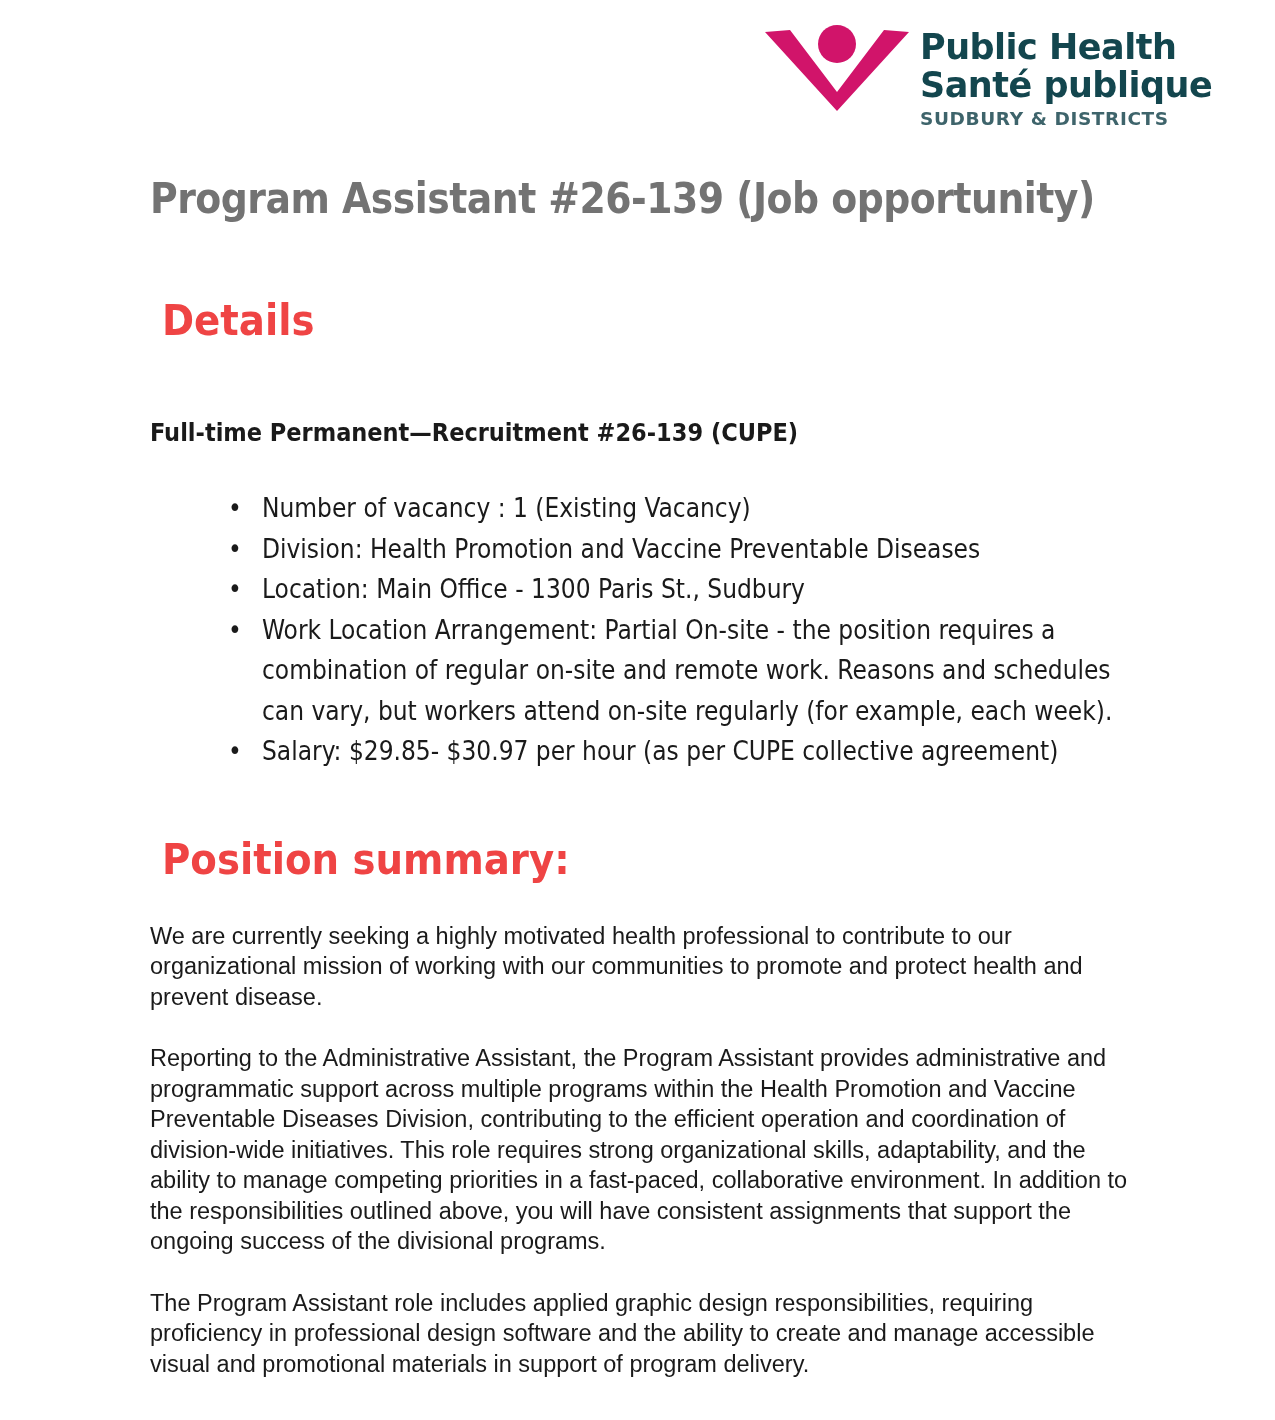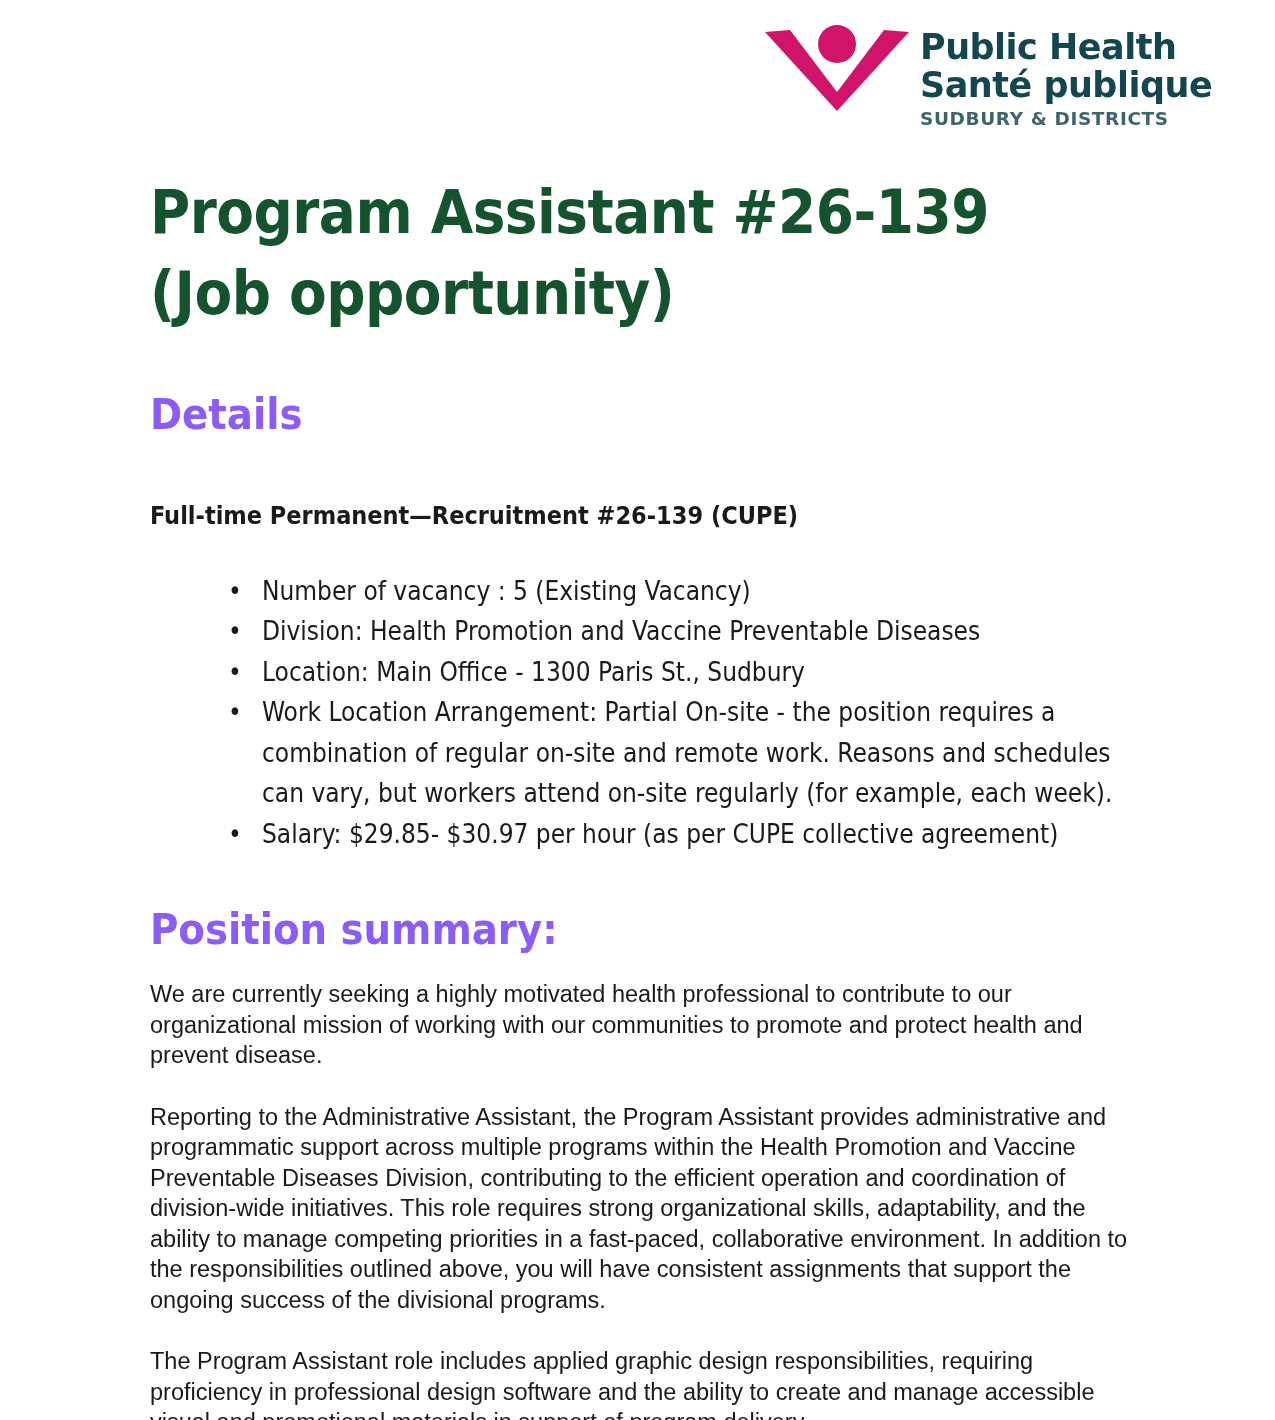--- a/index.html
+++ b/index.html
@@ -70,34 +70,34 @@
     top: 0;
     left: 150px;
     width: 990px;
   }
 
   h1.doc-title {
     margin: 0;
     padding-top: 171px;
     font-family: "DejaVu Sans Condensed", "Liberation Sans Narrow", "DejaVu Sans", sans-serif;
     font-weight: bold;
-    font-size: 61px;
+    font-size: 42px;
     line-height: 1.33;
     letter-spacing: -0.5px;
-    color: #14532d;
+    color: #737373;
     max-width: 975px;
   }
 
   h2.section-heading {
-    margin: 0;
+    margin: 12px;
     font-family: "DejaVu Sans Condensed", "Liberation Sans Narrow", "DejaVu Sans", sans-serif;
     font-weight: bold;
     font-size: 43px;
     line-height: 1.1;
-    color: #8b5cf6;
+    color: #ef4444;
   }
   h2.details-heading { padding-top: 58px; }
   h2.position-heading { padding-top: 52px; }
 
   p.lead-bold {
     margin: 0;
     padding-top: 62px;
     font-family: "DejaVu Sans Condensed", "Liberation Sans Narrow", "DejaVu Sans", sans-serif;
     font-weight: bold;
     font-size: 25px;
@@ -164,21 +164,21 @@
 
     <h1 class="doc-title">Program Assistant #26-139 (Job opportunity)</h1>
 
     <h2 class="section-heading details-heading">Details</h2>
 
     <p class="lead-bold">Full-time Permanent—Recruitment #26-139 (CUPE)</p>
 
     <ul class="detail-list">
       <li>
         <span class="bullet-dot">•</span>
-        <span>Number of vacancy : 5 (Existing Vacancy)</span>
+        <span>Number of vacancy : 1 (Existing Vacancy)</span>
       </li>
       <li>
         <span class="bullet-dot">•</span>
         <span>Division: Health Promotion and Vaccine Preventable Diseases</span>
       </li>
       <li>
         <span class="bullet-dot">•</span>
         <span>Location: Main Office - 1300 Paris St., Sudbury</span>
       </li>
       <li>

